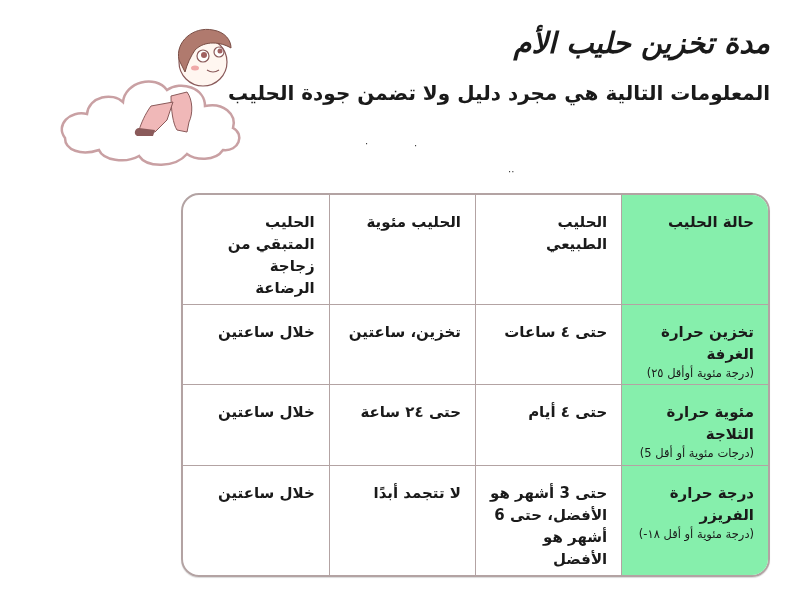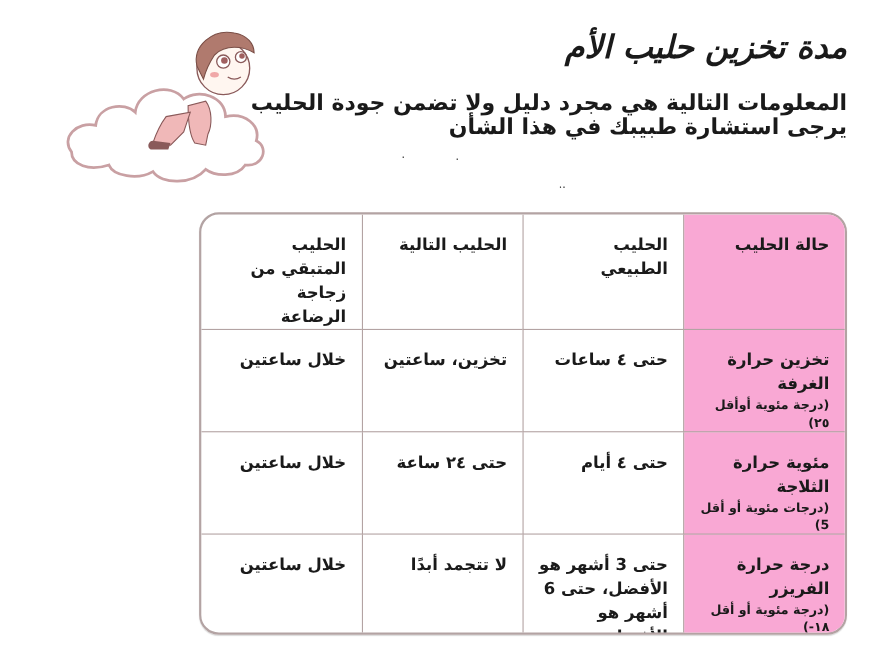--- a/index.html
+++ b/index.html
@@ -9,23 +9,23 @@
   .title { position:absolute; right:30px; top:26px; direction:rtl; font-size:29px; font-weight:bold; margin:0; white-space:nowrap;font-style:italic; }
   .subtitle { position:absolute; right:30px; top:82px; direction:rtl; font-size:20px; font-weight:bold; line-height:22px; white-space:nowrap; }
   .dots { position:absolute; color:#333; font-size:10px; }
   .table-wrap { position:absolute; left:181px; top:193px; width:589px; height:384px;
                 border:2px solid #b3a3a3; border-radius:18px; overflow:hidden; box-sizing:border-box;
                 box-shadow:0 1px 1px rgba(0,0,0,0.15); }
   table { border-collapse:collapse; width:100%; height:100%; direction:rtl; table-layout:fixed; }
   td { border:1.5px solid #b3a3a3; vertical-align:top; text-align:right; padding:16px 14px 0 14px; font-size:15px; font-weight:bold; line-height:22px; }
   tr:first-child td { border-top:none;padding-left:28px; }
   tr:last-child td { border-bottom:none; }
-  td:first-child { border-right:none; background:#f9a8d4; }
+  td:first-child { border-right:none; background:#86efac; }
   td:last-child { border-left:none; }
-  .sub { display:block; font-size:11.5px; line-height:16px; font-weight:bold; }
+  .sub { display:block; font-size:11.5px; line-height:16px; font-weight:normal; }
   .cell-value { display:block; }
 </style>
 </head>
 <body>
 
 <svg class="illustration" viewBox="0 0 200 160">
   <path d="M10 128 C0 115 15 100 32 104 C34 86 58 82 68 92 C70 72 100 64 112 80 C126 70 150 78 150 96 C168 92 182 104 178 118 C190 124 184 142 168 140 C160 152 140 150 132 144 C120 158 92 158 84 146 C70 154 48 150 44 140 C26 146 10 140 10 128 Z" fill="#ffffff" stroke="#c9a0a3" stroke-width="2.5"></path>
   <path d="M116 86 C116 100 118 114 122 120 L132 122 L134 112 C138 104 138 90 132 82 Z" fill="#f0b8b8" stroke="#8a5a5a" stroke-width="1"></path>
   <path d="M96 96 C90 104 86 114 84 120 L100 122 L112 110 L118 92 Z" fill="#f0b8b8" stroke="#8a5a5a" stroke-width="1"></path>
   <path d="M84 118 C80 118 78 124 82 126 L98 126 L100 120 Z" fill="#8a5a5a"></path>
@@ -35,33 +35,32 @@
   <circle cx="149" cy="45" r="3" fill="#a06060"></circle>
   <circle cx="164" cy="42" r="5" fill="#fff" stroke="#8a5a5a" stroke-width="1.2"></circle>
   <circle cx="165" cy="41" r="2.5" fill="#a06060"></circle>
   <path d="M152 60 Q158 64 164 60" stroke="#8a5a5a" stroke-width="1.2" fill="none"></path>
   <ellipse cx="140" cy="58" rx="4" ry="2.5" fill="#f0a8a8"></ellipse>
 </svg>
 
 <h1 class="title">مدة تخزين حليب الأم</h1>
 <div class="subtitle">
   <div>المعلومات التالية هي مجرد دليل ولا تضمن جودة الحليب</div>
-  <div>يرجى استشارة طبيبك في هذا الشأن</div>
 </div>
 <span class="dots" style="left:365px;top:138px;">·</span>
 <span class="dots" style="left:414px;top:140px;">·</span>
 <span class="dots" style="left:508px;top:166px;">··</span>
 
 <div class="table-wrap">
   <table>
     <tbody>
         <tr>
       <td>حالة الحليب</td>
       <td>الحليب الطبيعي</td>
-      <td>الحليب التالية</td>
+      <td>الحليب مئوية</td>
       <td>الحليب المتبقي من زجاجة الرضاعة</td>
     </tr>
     <tr>
       <td>
         <span class="cell-value">تخزين حرارة الغرفة</span>
         <span class="sub">(درجة مئوية أوأقل ٢٥)</span>
       </td>
       <td>حتى ٤ ساعات</td>
       <td>تخزين، ساعتين</td>
       <td>خلال ساعتين</td>

